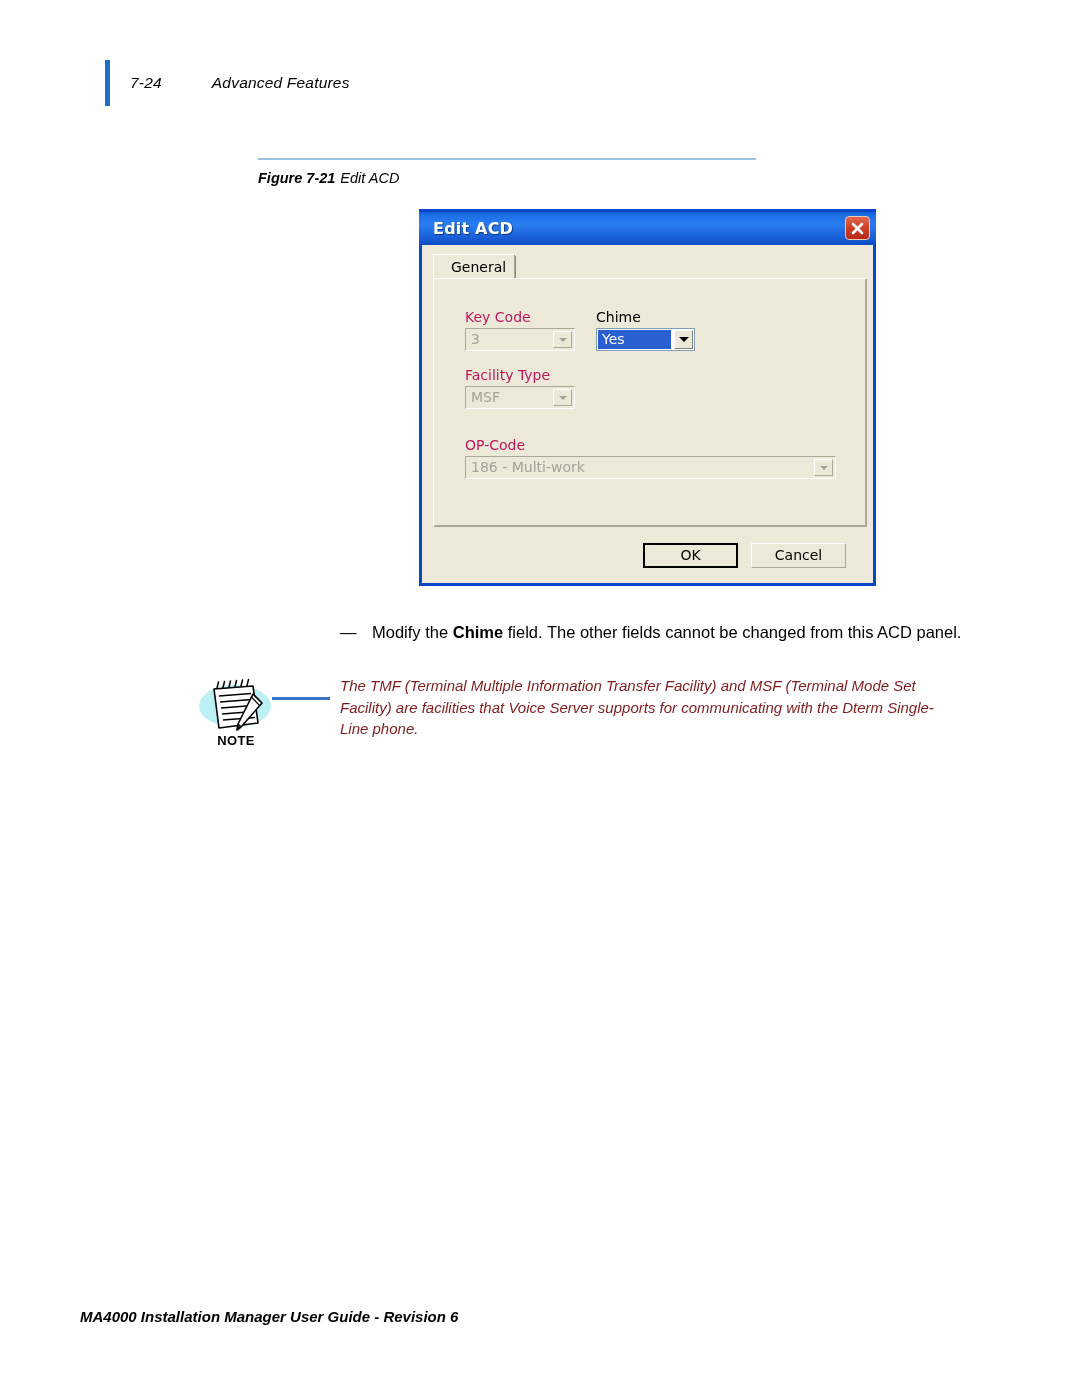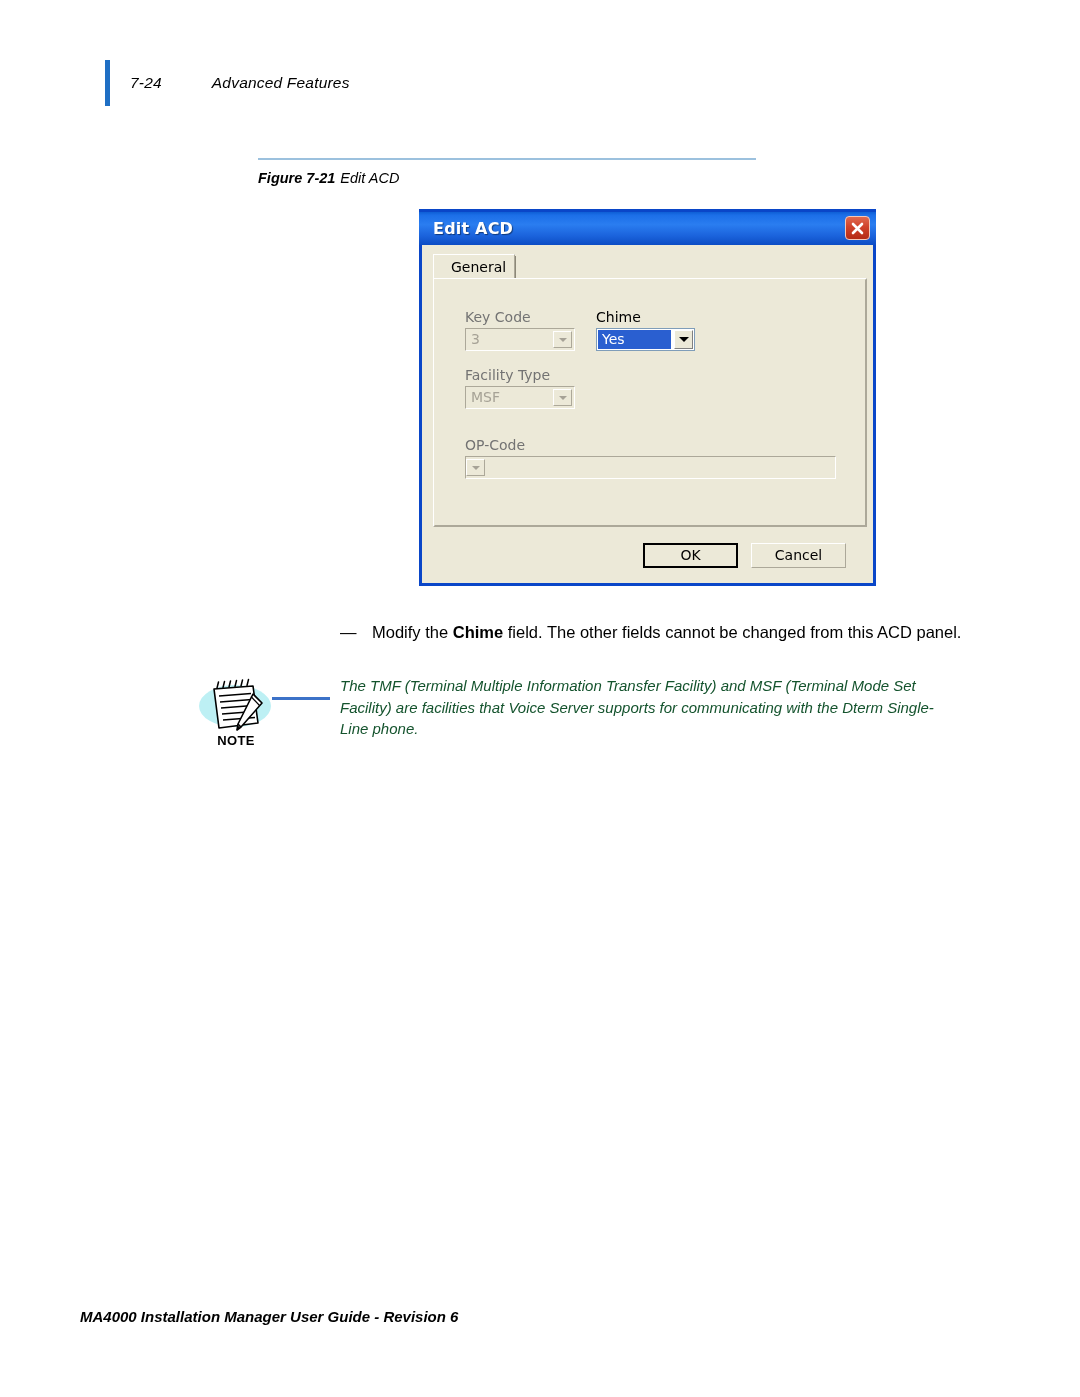--- a/index.html
+++ b/index.html
@@ -176,21 +176,21 @@
     border-left-color: #ECE9D8;
     pointer-events: none;
   }
 
   .field-label {
     position: absolute;
     font-size: 14px;
     color: #000;
     white-space: nowrap;
   }
-  .field-label.disabled { color: #737373; }
+  .field-label.disabled { color: #be185d; }
 
   
   .combo {
     position: absolute;
     height: 23px;
     box-sizing: border-box;
     display: flex;
     align-items: stretch;
   }
   .combo.disabled {
@@ -326,21 +326,21 @@
     background: #3C72C8;
   }
   .note-text {
     position: absolute;
     left: 144px;
     top: -1px;
     width: 600px;
     font-style: italic;
     font-size: 15px;
     line-height: 21.5px;
-    color: #14532d;
+    color: #7f1d1d;
   }
 
   
   .footer {
     position: absolute;
     left: 0;
     top: 1308px;
     width: 1080px;
     text-align: left;
     font-size: 15px;
@@ -404,20 +404,21 @@
     <div class="field-label disabled" style="left:31px; top:88px;">Facility Type</div>
     <div class="combo disabled" style="left:31px; top:107px; width:110px;">
       <div class="combo-text">MSF</div>
       <div class="combo-btn">
           <span class="arrow"></span>
         </div>
     </div>
 
     <div class="field-label disabled" style="left:31px; top:158px;">OP-Code</div>
     <div class="combo disabled" style="left:31px; top:177px; width:371px;">
+      <div class="combo-text">186 - Multi-work</div>
       <div class="combo-btn">
           <span class="arrow"></span>
         </div>
     </div>
   </div>
 
   <div class="dlg-btn default" style="left:221px; top:334px;">OK</div>
   <div class="dlg-btn" style="left:329px; top:334px;">Cancel</div>
 </div>
 

